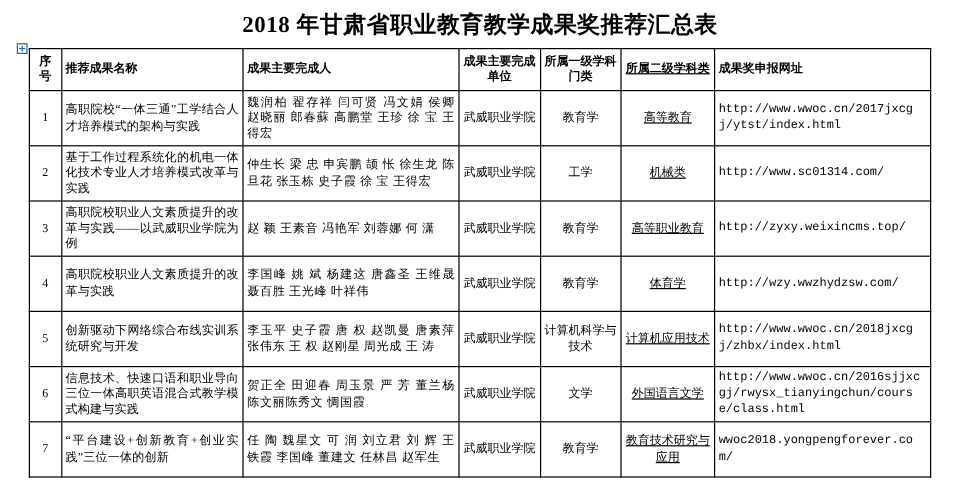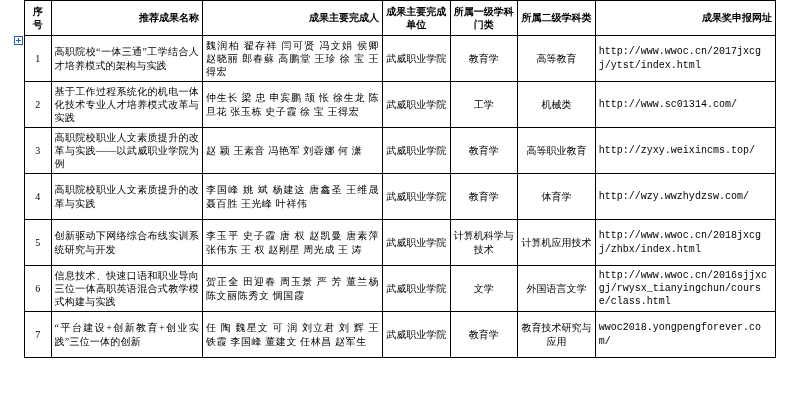--- a/index.html
+++ b/index.html
@@ -60,32 +60,32 @@
   }
   table.grid th, table.grid td {
     border: 1px solid #000;
     vertical-align: middle;
     font-size: 10px;
     line-height: 1.32;
     padding: 2px 3px;
     word-break: break-all;
   }
   thead th {
-    text-align: right;
+    text-align: left;
     font-weight: bold;
     font-size: 11px;
     height: 30px;
     line-height: 1.25;
   }
   .c-no   { width: 26px; text-align: center; }
   .c-name { width: 148px; }
   .c-ppl  { width: 176px; }
   .c-unit { width: 66px; text-align: center; }
   .c-d1   { width: 66px; text-align: center; }
-  .c-d2   { width: 76px; text-align: center; }
+  .c-d2   { width: 76px; text-align: center; text-decoration: underline; }
   .c-url  { width: 176px; }
   td.c-name {
     text-align: justify;
     text-align-last: left;
     letter-spacing: 0.2px;
   }
   td.c-ppl {
     text-align: justify;
     text-align-last: left;
     letter-spacing: 0.6px;
@@ -100,20 +100,21 @@
   tbody tr { height: 46px; }
   .serif-cn { font-family: "Liberation Serif", "DejaVu Serif", serif; }
 </style>
 </head>
 <body>
 
 <div class="page">
 
   <div class="anchor-mark"></div>
 
+  <div class="doc-title serif-cn">2018 年甘肃省职业教育教学成果奖推荐汇总表</div>
 
   <table class="grid">
     <colgroup>
       <col class="c-no">
         <col class="c-name">
         <col class="c-ppl">
         <col class="c-unit">
       <col class="c-d1">
         <col class="c-d2">
         <col class="c-url">

